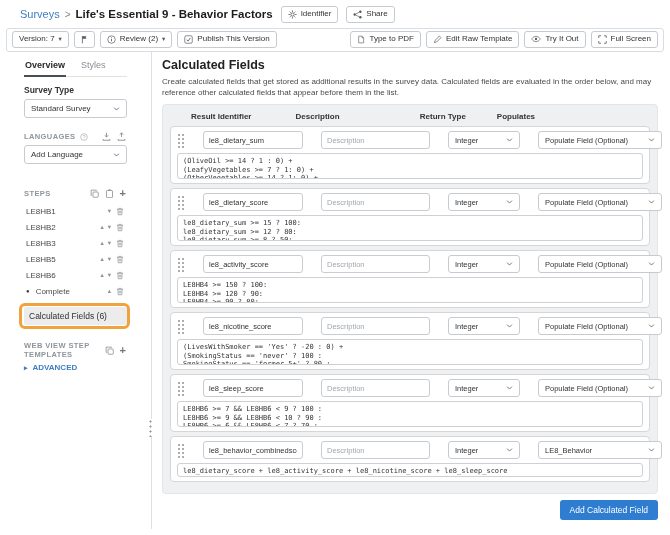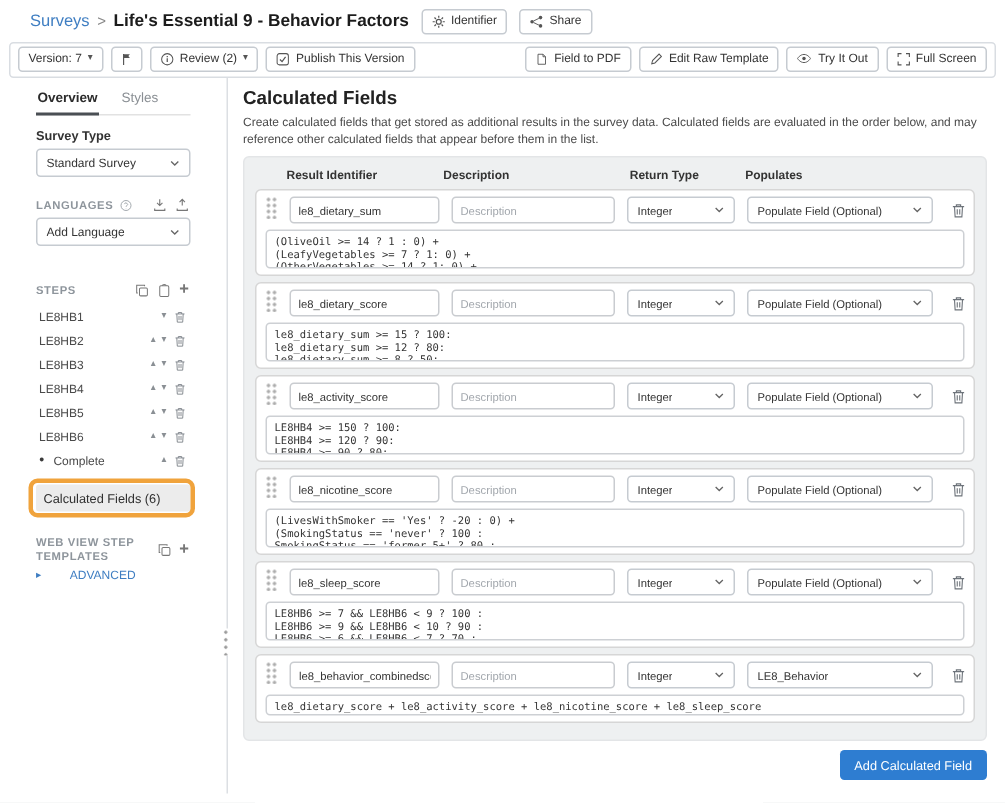--- a/index.html
+++ b/index.html
@@ -36,34 +36,34 @@
 .plus{font-size:11px;color:#777;line-height:1;font-weight:bold}
 .spacer{flex:1}
 .steps-hdr{margin-top:24px}
 .step-row{display:flex;align-items:center;gap:4px;padding:3.5px 2px;font-size:8px;color:#4a4a4a;cursor:pointer}
 .step-label{flex:1;overflow:hidden;white-space:nowrap}
 .arrow{font-size:6.5px;color:#8a8f94;cursor:pointer;line-height:1}
 .step-dot{font-size:6px;color:#3a3a3a;margin-right:2px;line-height:1}
 .calc-row{position:relative;margin-top:8px;padding:4px 5px;font-size:8.5px;color:#2f2f2f;background:#ececec;border-radius:2px;cursor:pointer}
 .annotation{position:absolute;left:-5px;right:-3px;top:-4px;bottom:-4px;border:3px solid #f0a33c;border-radius:6px;pointer-events:none}
 .webview-hdr{margin-top:16px}
-.advanced{display:flex;align-items:center;gap:19px;font-size:8px;font-weight:normal;color:#3f7ec2;cursor:pointer}
+.advanced{display:flex;align-items:center;gap:5px;font-size:8px;font-weight:bold;color:#3f7ec2;cursor:pointer}
 .adv-caret{font-size:7px;line-height:1}
 .resize-handle{position:absolute;left:148px;top:419px;width:6px;height:18px;background-color:#fff;background-image:radial-gradient(circle,#9a9a9a .9px,transparent 1.2px);background-size:5px 5px;cursor:col-resize;z-index:5}
 
 
 main{flex:1;padding:6px 12px 0 10px;min-width:0}
 .main-title{font-size:12.5px;font-weight:bold;color:#222;margin-bottom:4px}
 .main-desc{font-size:8px;color:#4a4a4a;line-height:11px;margin-bottom:6px}
 .panel{background:#eef0f1;border:1px solid #e3e5e7;border-radius:4px;padding:7px}
 .cols{display:flex;gap:6px;align-items:center;padding:0 7px;margin-bottom:5px;font-size:8px;font-weight:bold;color:#333}
 .col-id{width:100px}.col-desc{width:120px}.col-ret{width:72px}.col-pop{width:124px}
 .sp-handle{width:8px;flex-shrink:0}.sp-trash{width:18px;flex-shrink:0}
 .card{background:#fff;border:1px solid #d6d6d6;border-radius:4px;padding:4px 6px;margin-bottom:4px}
-.frow{display:flex;gap:8px}
+.frow{display:flex;align-items:center;gap:18px}
 .drag{width:8px;height:15px;background-image:radial-gradient(circle,#adadad 1px,transparent 1.2px);background-size:4px 4px;cursor:grab;flex-shrink:0}
 .tinput{height:18px;border:1px solid #c9ccd0;border-radius:3px;font-size:7.5px;padding:0 5px;color:#333;background:#fff}
 .id-input{width:100px}
 .desc-input{width:120px}
 .desc-input::placeholder{color:#a2a7ad}
 .fselect{height:18px;font-size:7.5px;flex-shrink:0}
 .fselect.ret{width:72px}
 .fselect.pop{width:124px}
 .sel-text{overflow:hidden;white-space:nowrap;text-overflow:ellipsis}
 .trash-btn{width:18px;height:18px;display:flex;align-items:center;justify-content:center;background:none;border:none;cursor:pointer;flex-shrink:0}
@@ -130,21 +130,21 @@
         </svg>
       <span>Publish This Version</span>
     </button>
   </div>
   <div class="tb-right">
     <button class="btn">
       <svg width="8" height="9" viewBox="0 0 12 12">
           <path d="M2.5 1h5L10 3.5V11H2.5z" fill="none" stroke="#555" stroke-width=".9"></path>
           <path d="M7.5 1v2.5H10" fill="none" stroke="#555" stroke-width=".9"></path>
         </svg>
-      <span>Field to PDF</span>
+      <span>Type to PDF</span>
     </button>
     <button class="btn">
       <svg width="9" height="9" viewBox="0 0 12 12">
           <path d="M2 10l.7-2.8 5.8-5.8 2.1 2.1-5.8 5.8L2 10z" fill="none" stroke="#555" stroke-width=".9"></path>
         </svg>
       <span>Edit Raw Template</span>
     </button>
     <button class="btn">
       <svg width="10" height="8" viewBox="0 0 14 10">
           <path d="M1 5s2.2-3.8 6-3.8S13 5 13 5s-2.2 3.8-6 3.8S1 5 1 5z" fill="none" stroke="#555" stroke-width=".9"></path>
@@ -242,32 +242,20 @@
       <button class="icon-btn">
           <svg width="8" height="9" viewBox="0 0 12 13">
             <path d="M1.5 3.2h9M4.3 3.2V1.8h3.4v1.4" fill="none" stroke="#7a8087" stroke-width=".9"></path>
             <path d="M2.8 3.2l.5 8.2h5.4l.5-8.2" fill="none" stroke="#7a8087" stroke-width=".9"></path>
             <path d="M5 5.2v4.2M7 5.2v4.2" stroke="#7a8087" stroke-width=".9"></path>
           </svg>
         </button>
     </div>
     <div class="step-row">
       <span class="step-label">LE8HB3</span>
-      <span class="arrow">▴</span>
-      <span class="arrow">▾</span>
-      <button class="icon-btn">
-          <svg width="8" height="9" viewBox="0 0 12 13">
-            <path d="M1.5 3.2h9M4.3 3.2V1.8h3.4v1.4" fill="none" stroke="#7a8087" stroke-width=".9"></path>
-            <path d="M2.8 3.2l.5 8.2h5.4l.5-8.2" fill="none" stroke="#7a8087" stroke-width=".9"></path>
-            <path d="M5 5.2v4.2M7 5.2v4.2" stroke="#7a8087" stroke-width=".9"></path>
-          </svg>
-        </button>
-    </div>
-    <div class="step-row">
-      <span class="step-label">LE8HB4</span>
       <span class="arrow">▴</span>
       <span class="arrow">▾</span>
       <button class="icon-btn">
           <svg width="8" height="9" viewBox="0 0 12 13">
             <path d="M1.5 3.2h9M4.3 3.2V1.8h3.4v1.4" fill="none" stroke="#7a8087" stroke-width=".9"></path>
             <path d="M2.8 3.2l.5 8.2h5.4l.5-8.2" fill="none" stroke="#7a8087" stroke-width=".9"></path>
             <path d="M5 5.2v4.2M7 5.2v4.2" stroke="#7a8087" stroke-width=".9"></path>
           </svg>
         </button>
     </div>

